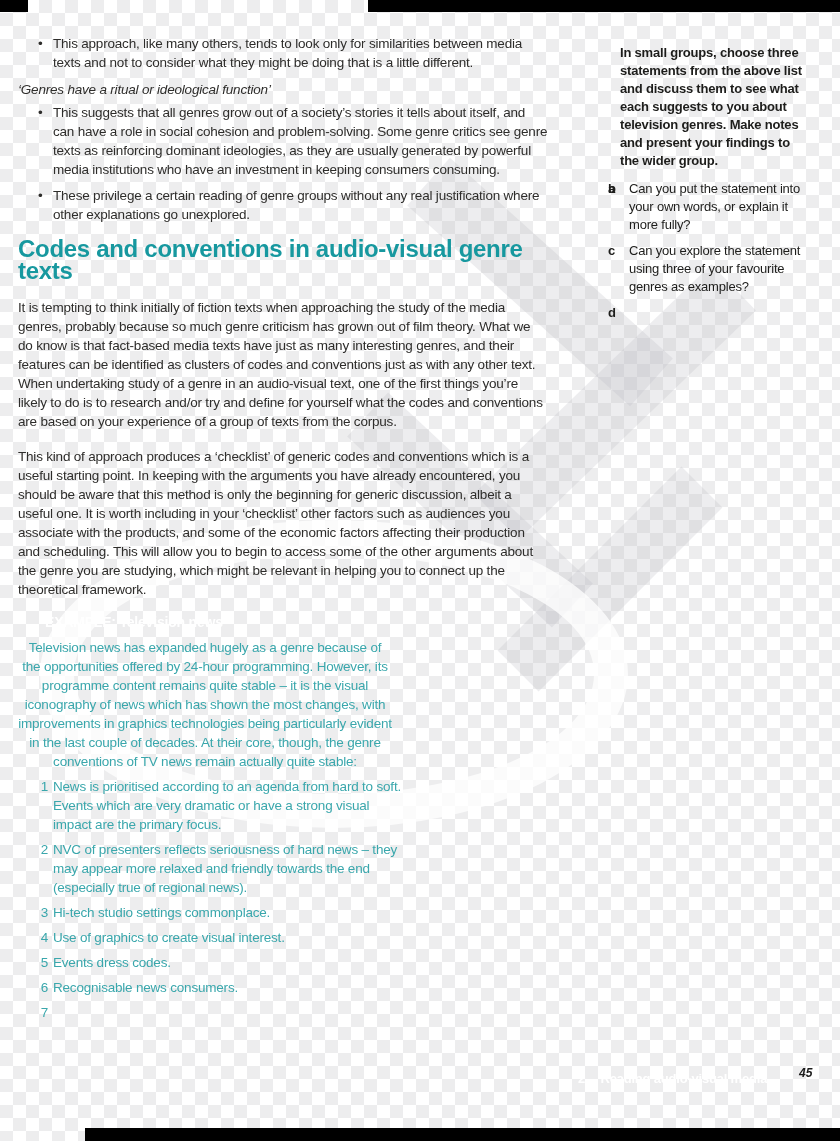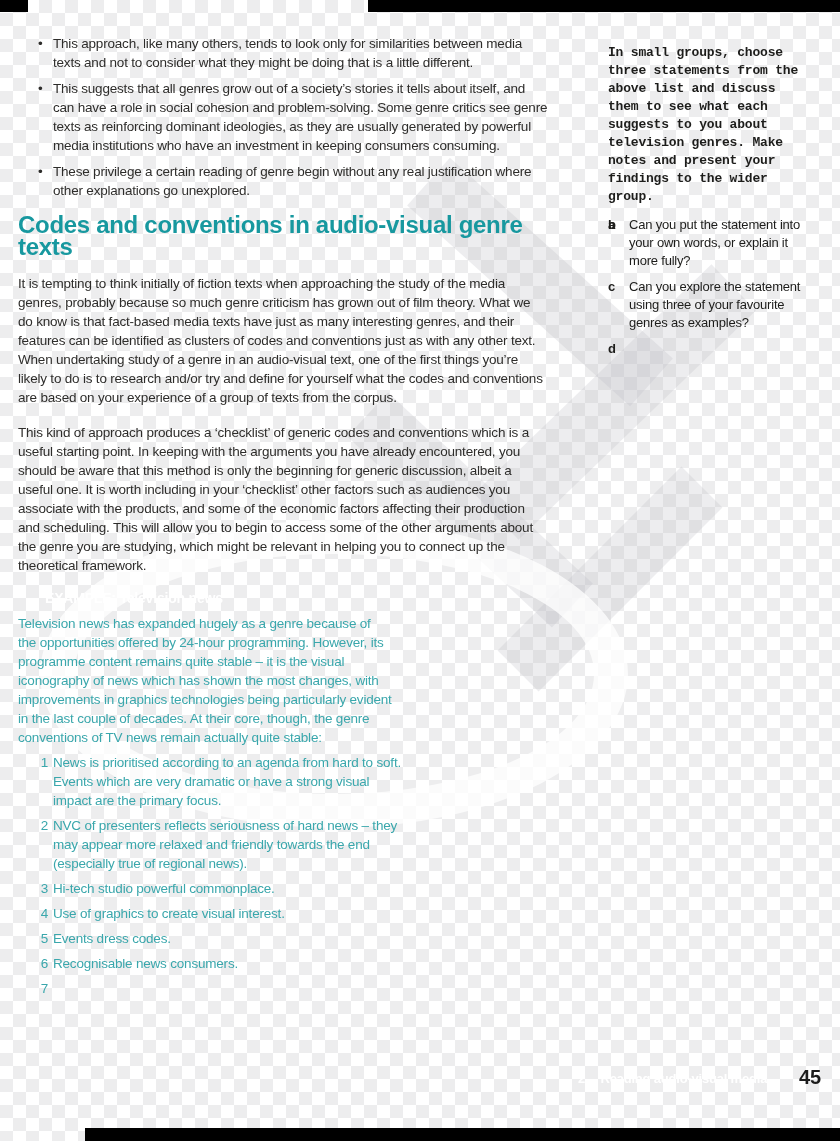--- a/index.html
+++ b/index.html
@@ -32,41 +32,41 @@
     margin:14px 0 8px 0;font-size:24px;line-height:22px;font-weight:bold;
     letter-spacing:-0.3px;color:#17989f;
   }
   p.body-para{margin:16px 0 9px 0;}
   
   .example{margin-top:14px;}
   .example-label{
     color:#ffffff;font-weight:bold;font-size:14px;letter-spacing:-0.2px;
     padding-left:27px;margin-bottom:6px;
   }
-  .example-intro{color:#3aa7ac;width:374px;margin:0 0 6px 0;}
+  .example-intro{color:#3aa7ac;width:374px;margin:0 0 6px 0;text-align:center;}
   ol.example-list{list-style:none;margin:0;padding:0;color:#3aa7ac;width:384px;}
   ol.example-list li{position:relative;padding-left:35px;margin-bottom:6px;}
   ol.example-list li .num{position:absolute;left:16px;top:0;width:14px;text-align:right;}
   
   .sidebar{
     position:absolute;left:608px;top:44px;width:196px;
     color:#1d1d1b;font-size:13px;line-height:18px;letter-spacing:-0.2px;
   }
-  .sidebar-intro{font-weight:bold;margin:0 0 10px 0;font-family:Liberation Mono, monospace;}
+  .sidebar-intro{font-weight:bold;margin:0 0 10px 12px;}
   ul.questions{list-style:none;margin:0;padding:0;}
   ul.questions li{position:relative;padding-left:21px;margin-bottom:8px;}
   ul.questions li .qlabel{position:absolute;left:0;top:0;font-weight:bold;}
   
   .footer-title{
     position:absolute;left:578px;top:1071px;color:#ffffff;font-weight:bold;
     font-size:13px;letter-spacing:-0.2px;white-space:nowrap;
   }
   .footer-title .chap{margin-right:12px;}
   .page-number{
-    position:absolute;left:799px;top:1066px;color:#1c1c1c;font-weight:bold;font-size:20px;
+    position:absolute;left:799px;top:1066px;color:#1c1c1c;font-weight:bold;font-size:12px;font-style:italic;
   }
 </style>
 </head>
 <body>
 
 <div class="edge edge-tl"></div>
 <div class="edge edge-tr"></div>
 <div class="edge edge-b"></div>
 
 <div class="wm" style="left:300px;top:220px;width:480px;height:460px;">
@@ -78,29 +78,30 @@
 </div>
 
 <div class="main">
   <ul class="bullets">
     <li>
       <span class="dot">•</span>
       <span>This approach, like many others, tends to look only for similarities between media texts and not to consider what they might be doing that is a little different.</span>
     </li>
   </ul>
 
+  <p class="quote">‘Genres have a ritual or ideological function’</p>
 
   <ul class="bullets">
     <li>
       <span class="dot">•</span>
       <span>This suggests that all genres grow out of a society’s stories it tells about itself, and can have a role in social cohesion and problem-solving. Some genre critics see genre texts as reinforcing dominant ideologies, as they are usually generated by powerful media institutions who have an investment in keeping consumers consuming.</span>
     </li>
     <li>
       <span class="dot">•</span>
-      <span>These privilege a certain reading of genre begin without any real justification where other explanations go unexplored.</span>
+      <span>These privilege a certain reading of genre groups without any real justification where other explanations go unexplored.</span>
     </li>
   </ul>
 
   <h2 class="section">Codes and conventions in audio-visual genre texts</h2>
 
   <p class="body-para">It is tempting to think initially of fiction texts when approaching the study of the media genres, probably because so much genre criticism has grown out of film theory. What we do know is that fact-based media texts have just as many interesting genres, and their features can be identified as clusters of codes and conventions just as with any other text. When undertaking study of a genre in an audio-visual text, one of the first things you’re likely to do is to research and/or try and define for yourself what the codes and conventions are based on your experience of a group of texts from the corpus.</p>
   <p class="body-para">This kind of approach produces a ‘checklist’ of generic codes and conventions which is a useful starting point. In keeping with the arguments you have already encountered, you should be aware that this method is only the beginning for generic discussion, albeit a useful one. It is worth including in your ‘checklist’ other factors such as audiences you associate with the products, and some of the economic factors affecting their production and scheduling. This will allow you to begin to access some of the other arguments about the genre you are studying, which might be relevant in helping you to connect up the theoretical framework.</p>
 
   <div class="example">
     <div class="example-label">EXAMPLE: Television news</div>
@@ -109,21 +110,21 @@
       <li>
         <span class="num">1</span>
         <span>News is prioritised according to an agenda from hard to soft. Events which are very dramatic or have a strong visual impact are the primary focus.</span>
       </li>
       <li>
         <span class="num">2</span>
         <span>NVC of presenters reflects seriousness of hard news – they may appear more relaxed and friendly towards the end (especially true of regional news).</span>
       </li>
       <li>
         <span class="num">3</span>
-        <span>Hi-tech studio powerful commonplace.</span>
+        <span>Hi-tech studio settings commonplace.</span>
       </li>
       <li>
         <span class="num">4</span>
         <span>Use of graphics to create visual interest.</span>
       </li>
       <li>
         <span class="num">5</span>
         <span>Events dress codes.</span>
       </li>
       <li>

